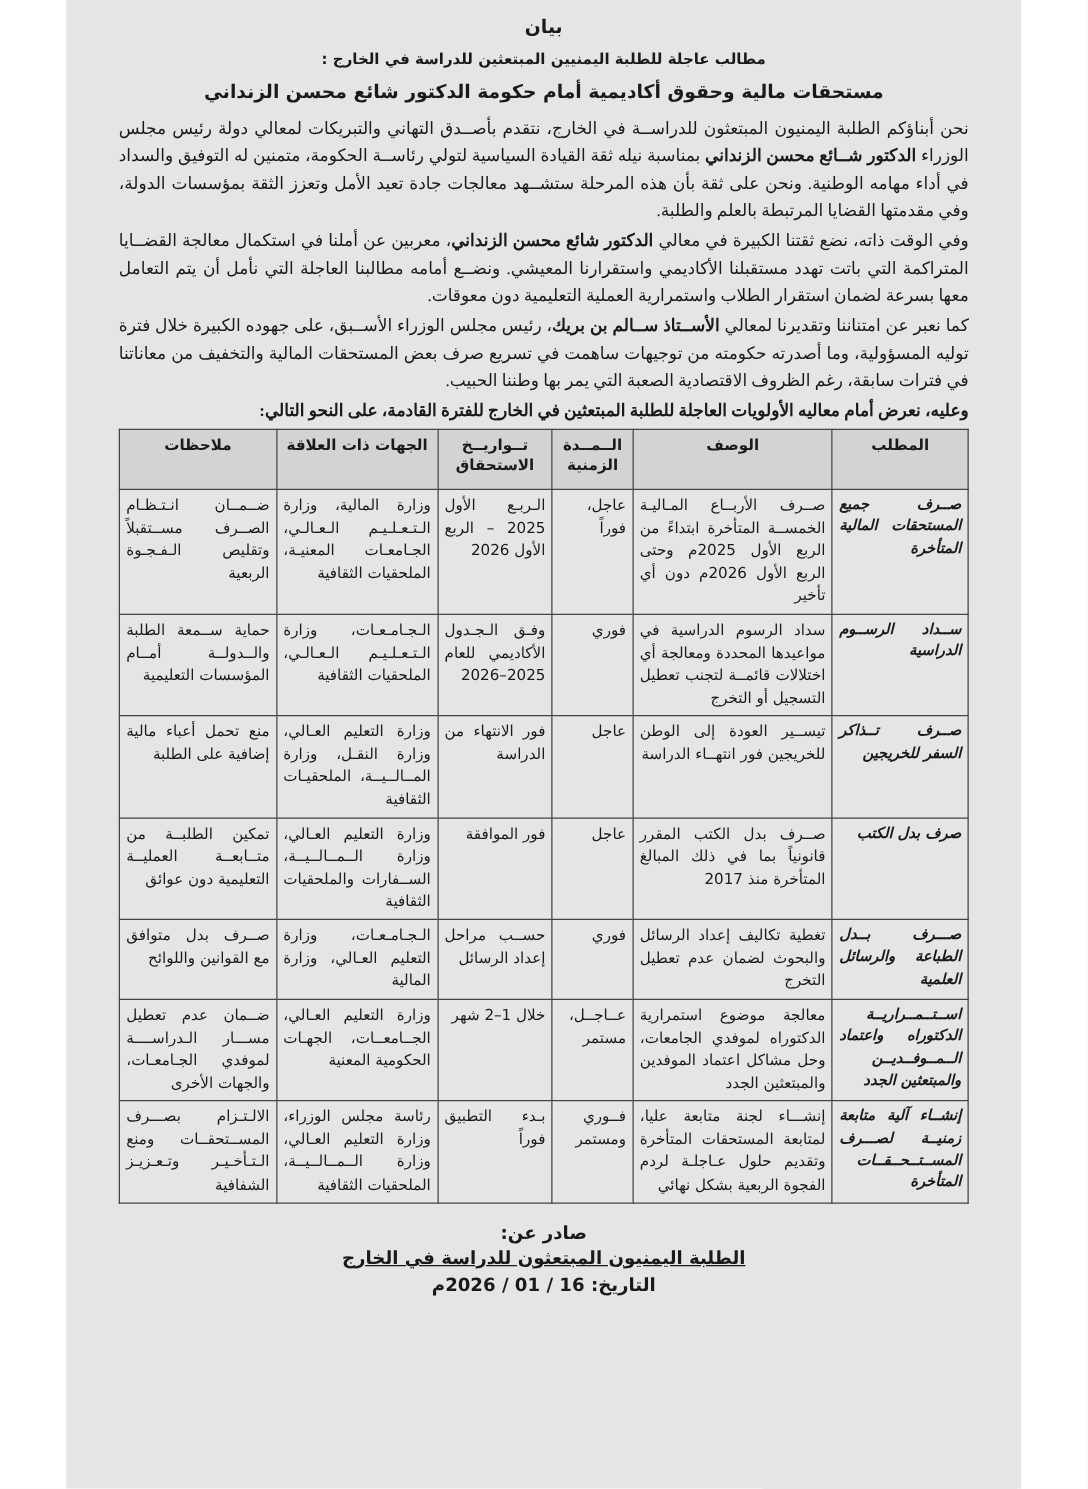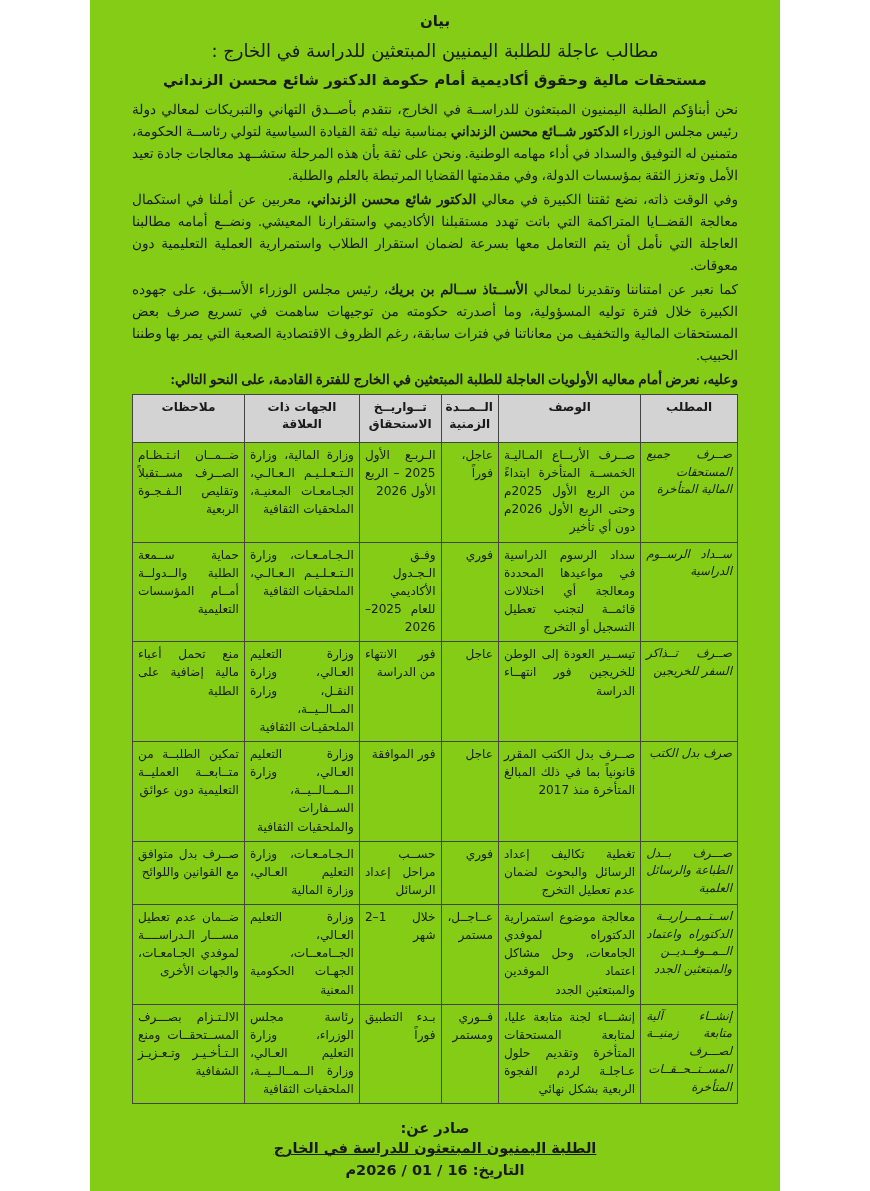--- a/index.html
+++ b/index.html
@@ -3,38 +3,38 @@
 <meta charset="utf-8">
 <style>
   html, body {
     margin: 0;
     padding: 0;
     background: #ffffff;
     font-family: "DejaVu Sans", sans-serif;
     color: #1a1a1a;
   }
   .page {
-    width: 690px;
+    width: 764px;
     height: 1191px;
     margin: 0 auto;
-    background: #84cc16;
+    background: #e5e5e5;
     box-sizing: border-box;
     padding: 10px 42px 8px 42px;
     direction: rtl;
     overflow: hidden;
   }
   .doc-header { text-align: center; }
   .doc-header .h1 {
     font-weight: bold;
     font-size: 15px;
     margin: 2px 0 10px 0;
   }
   .doc-header .h2 {
-    font-weight: normal;
-    font-size: 18px;
+    font-weight: bold;
+    font-size: 12px;
     margin: 0 0 10px 0;
   }
   .doc-header .h3 {
     font-weight: bold;
     font-size: 15px;
     margin: 0 0 10px 0;
   }
   .body-text { 
     font-size: 13.6px;
     line-height: 1.62;
@@ -65,21 +65,21 @@
   table.demands th {
     background: #d3d3d3;
     font-weight: bold;
     text-align: center;
     line-height: 1.35;
     padding-top: 4px;
     padding-bottom: 10px;
   }
   table.demands td.col-matlab {
     font-style: italic;
-    font-weight: normal;
+    font-weight: bold;
     font-size: 11.8px;
   }
   table.demands col.c-matlab   { width: 16%; }
   table.demands col.c-wasf     { width: 23.5%; }
   table.demands col.c-mudda    { width: 9.5%; }
   table.demands col.c-tawarikh { width: 13.5%; }
   table.demands col.c-jihat    { width: 19%; }
   table.demands col.c-mulahazat{ width: 18.5%; }
   .closing {
     font-size: 13.6px;

